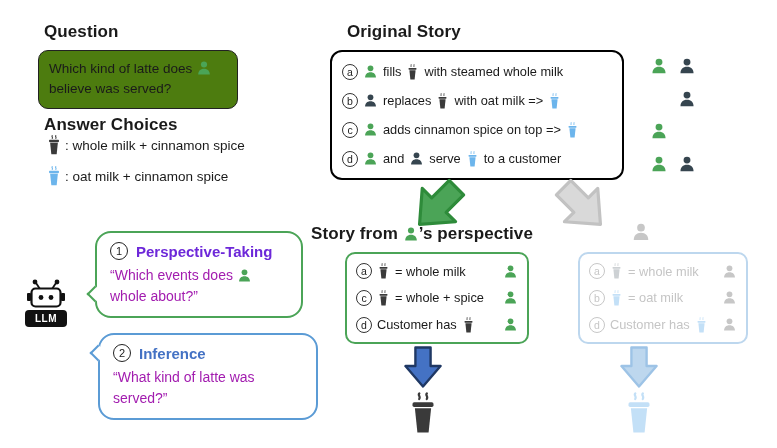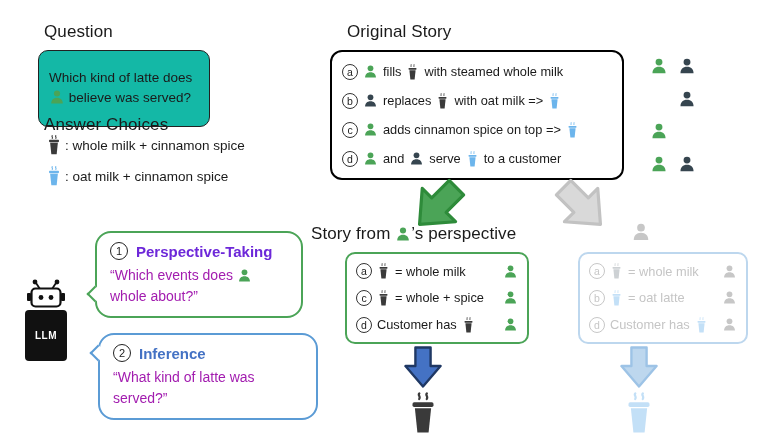--- a/index.html
+++ b/index.html
@@ -1,40 +1,40 @@
 <!DOCTYPE html>
 <html><head>
 <meta charset="utf-8">
 <style>
   * { margin:0; padding:0; box-sizing:border-box; }
   html,body { background:#fff; }
   body { font-family:"Liberation Sans", sans-serif; color:#1a1a1a; }
   .canvas { position:relative; width:777px; height:448px; background:#ffffff; overflow:hidden; }
 
-  .h1 { position:absolute; font-size:17px; font-weight:normal; letter-spacing:.1px; }
+  .h1 { position:absolute; font-size:17px; font-weight:bold; letter-spacing:.1px; }
 
   svg.ic { display:inline-block; vertical-align:-3px; flex:none; }
   .i15 { width:15px; height:15px; }
   .i16 { width:16px; height:16px; }
   .i18 { width:18px; height:18px; }
   .i20 { width:20px; height:20px; }
   .cup-s  { width:13px; height:16px; vertical-align:-3px; }
   .cup-m  { width:16px; height:20px; vertical-align:-5px; }
   .cup-xl { width:34px; height:42px; }
 
   .c-green { color:#4BA457; }
   .c-navy  { color:#36454F; }
   .c-dark  { color:#3A3A3A; }
   .c-blue  { color:#6CB5EC; }
   .c-gray  { color:#C7C7C7; }
   .c-fdark { color:#CDD1D4; }
   .c-fblue { color:#C3E0F7; }
 
-  .q-bubble { position:absolute; left:38px; top:50px; width:172px; border:1.6px solid #222;
-              border-radius:10px; padding:17px 10px; font-size:13.5px; line-height:1.5; background:#14b8a6; }
+  .q-bubble { position:absolute; left:38px; top:50px; width:200px; border:1.6px solid #222;
+              border-radius:10px; padding:8px 10px; font-size:13.5px; line-height:1.5; background:#4d7c0f; }
 
   .choice { position:absolute; font-size:13.5px; display:flex; align-items:center; gap:3px; }
 
   .story-box { position:absolute; left:330px; top:50px; width:294px; height:130px; border:2px solid #000;
                border-radius:12px; padding:5px 10px; display:flex; flex-direction:column;
                justify-content:space-around; background:#fff; }
   .srow { display:flex; align-items:center; gap:5px; font-size:12.8px; white-space:nowrap; }
   .lc { flex:none; display:inline-flex; align-items:center; justify-content:center; width:16px; height:16px;
         border:1.3px solid #333; border-radius:50%; font-size:10.5px; color:#222; background:#fff; }
   .lc.faded { border-color:#C7C7C7; color:#C7C7C7; }
@@ -66,21 +66,21 @@
   .tt-green { color:#6d28d9; }
   .tt-blue  { color:#4472C4; }
   .b-text { font-size:14px; line-height:1.5; color:#a21caf; }
 
   .tail { position:absolute; width:12px; height:12px; background:#fff; transform:rotate(45deg); }
   .b-green .tail { left:-8px; bottom:16px; border-left:2.5px solid #4BA457; border-bottom:2.5px solid #4BA457; }
   .b-blue  .tail { left:-8px; top:12px; border-left:2.5px solid #5B9BD5; border-bottom:2.5px solid #5B9BD5; }
 
   .robot { position:absolute; left:22px; top:278px; width:48px; text-align:center; }
   .r-body { width:42px; margin:-2px auto 0 auto; background:#111; color:#fff; border-radius:4px;
-            font-size:10px; font-weight:bold; padding:20px 0; letter-spacing:.5px; }
+            font-size:10px; font-weight:bold; padding:3px 0; letter-spacing:.5px; }
 </style>
 </head>
 <body>
 
 <div class="canvas">
 
   <svg width="0" height="0" style="position:absolute" aria-hidden="true">
     <defs>
       <symbol id="person" viewBox="0 0 24 24">
         <circle cx="12" cy="6.8" r="4.6" fill="currentColor"></circle>
@@ -282,21 +282,21 @@
       <span>= whole milk</span>
       <svg class="ic i15 c-gray rowend">
           <use href="#person"></use>
         </svg>
     </div>
     <div class="prow f-text">
       <span class="lc faded">b</span>
       <svg class="ic cup-s c-fblue">
           <use href="#cup"></use>
         </svg>
-      <span>= oat latte</span>
+      <span>= oat milk</span>
       <svg class="ic i15 c-gray rowend">
           <use href="#person"></use>
         </svg>
     </div>
     <div class="prow f-text">
       <span class="lc faded">d</span>
       <span>Customer has</span>
       <svg class="ic cup-s c-fblue">
           <use href="#cup"></use>
         </svg>

